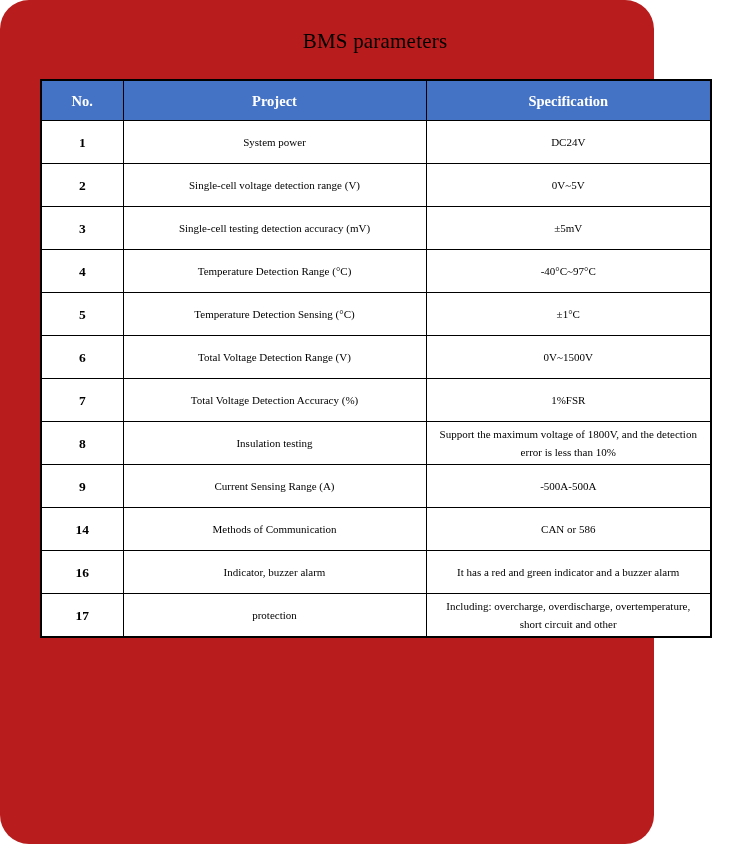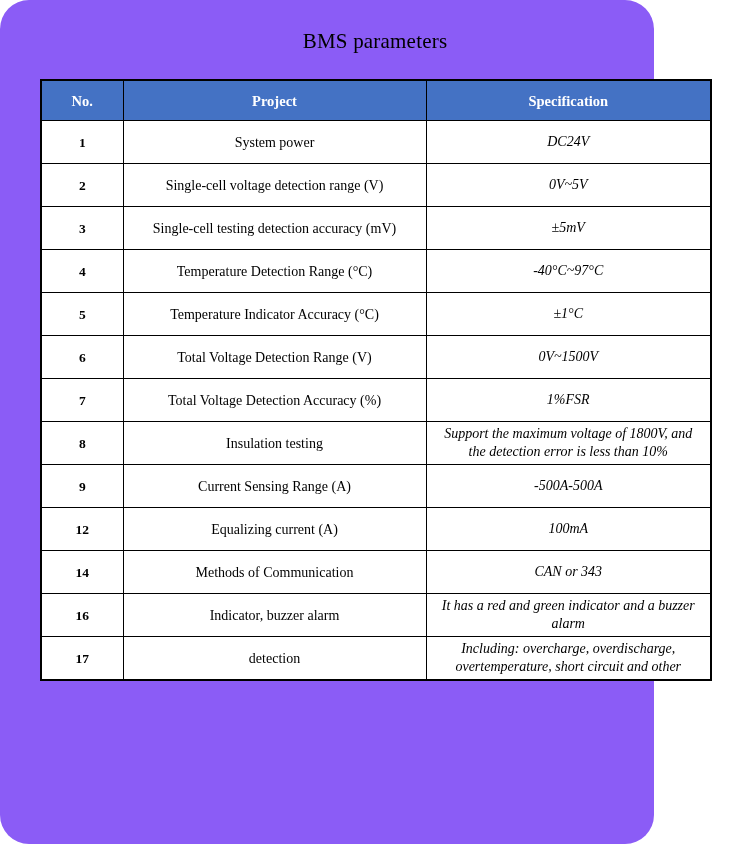--- a/index.html
+++ b/index.html
@@ -11,21 +11,21 @@
     width: 750px;
     height: 844px;
     font-family: "Liberation Serif", "DejaVu Serif", serif;
     color: #000000;
     overflow: hidden;
   }
   .page {
     position: relative;
     width: 654px;
     height: 844px;
-    background: #8b5cf6;
+    background: #b91c1c;
     border-radius: 29px;
   }
   .doc-title {
     position: absolute;
     top: 28px;
     left: 0;
     width: 750px;
     text-align: center;
     font-size: 21px;
     line-height: 26px;
@@ -58,31 +58,30 @@
   table.spec-table thead th {
     background: #4472C4;
     color: #ffffff;
     font-weight: bold;
     font-size: 14.5px;
     height: 35px;
     line-height: 18px;
   }
   table.spec-table tbody td {
     background: #ffffff;
-    font-size: 14px;
+    font-size: 11px;
     line-height: 17px;
     height: 38px;
   }
   table.spec-table tbody td.num {
     font-weight: bold;
     font-size: 13.5px;
   }
   table.spec-table tbody td.spec-cell {
     line-height: 18px;
-    font-style: italic;
   }
 </style>
 </head>
 <body>
 
 <div class="page">
 
   <div class="doc-title">BMS parameters</div>
 
   <div class="table-wrap">
@@ -115,21 +114,21 @@
             <td>Single-cell testing detection accuracy (mV)</td>
             <td class="spec-cell">±5mV</td>
           </tr>
           <tr>
             <td class="num">4</td>
             <td>Temperature Detection Range (°C)</td>
             <td class="spec-cell">-40°C~97°C</td>
           </tr>
           <tr>
             <td class="num">5</td>
-            <td>Temperature Indicator Accuracy (°C)</td>
+            <td>Temperature Detection Sensing (°C)</td>
             <td class="spec-cell">±1°C</td>
           </tr>
           <tr>
             <td class="num">6</td>
             <td>Total Voltage Detection Range (V)</td>
             <td class="spec-cell">0V~1500V</td>
           </tr>
           <tr>
             <td class="num">7</td>
             <td>Total Voltage Detection Accuracy (%)</td>
@@ -139,36 +138,31 @@
             <td class="num">8</td>
             <td>Insulation testing</td>
             <td class="spec-cell">Support the maximum voltage of 1800V, and the detection error is less than 10%</td>
           </tr>
           <tr>
             <td class="num">9</td>
             <td>Current Sensing Range (A)</td>
             <td class="spec-cell">-500A-500A</td>
           </tr>
           <tr>
-            <td class="num">12</td>
-            <td>Equalizing current (A)</td>
-            <td class="spec-cell">100mA</td>
-          </tr>
-          <tr>
             <td class="num">14</td>
             <td>Methods of Communication</td>
-            <td class="spec-cell">CAN or 343</td>
+            <td class="spec-cell">CAN or 586</td>
           </tr>
           <tr>
             <td class="num">16</td>
             <td>Indicator, buzzer alarm</td>
             <td class="spec-cell">It has a red and green indicator and a buzzer alarm</td>
           </tr>
           <tr>
             <td class="num">17</td>
-            <td>detection</td>
+            <td>protection</td>
             <td class="spec-cell">Including: overcharge, overdischarge, overtemperature, short circuit and other</td>
           </tr>
         </tbody>
     </table>
   </div>
 
 </div>
 
 </body></html>

